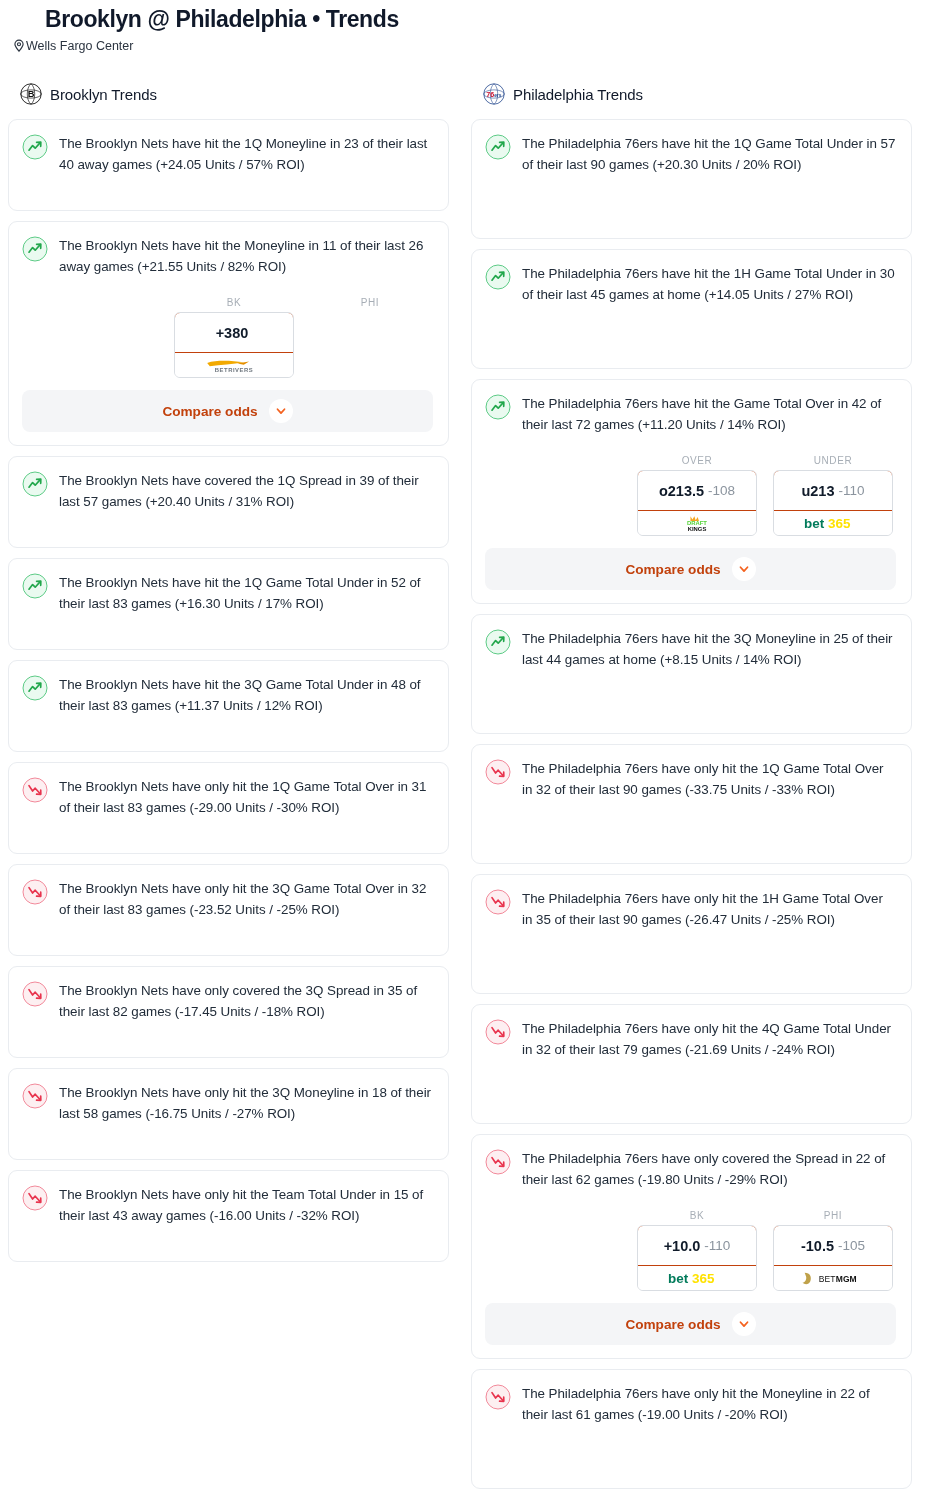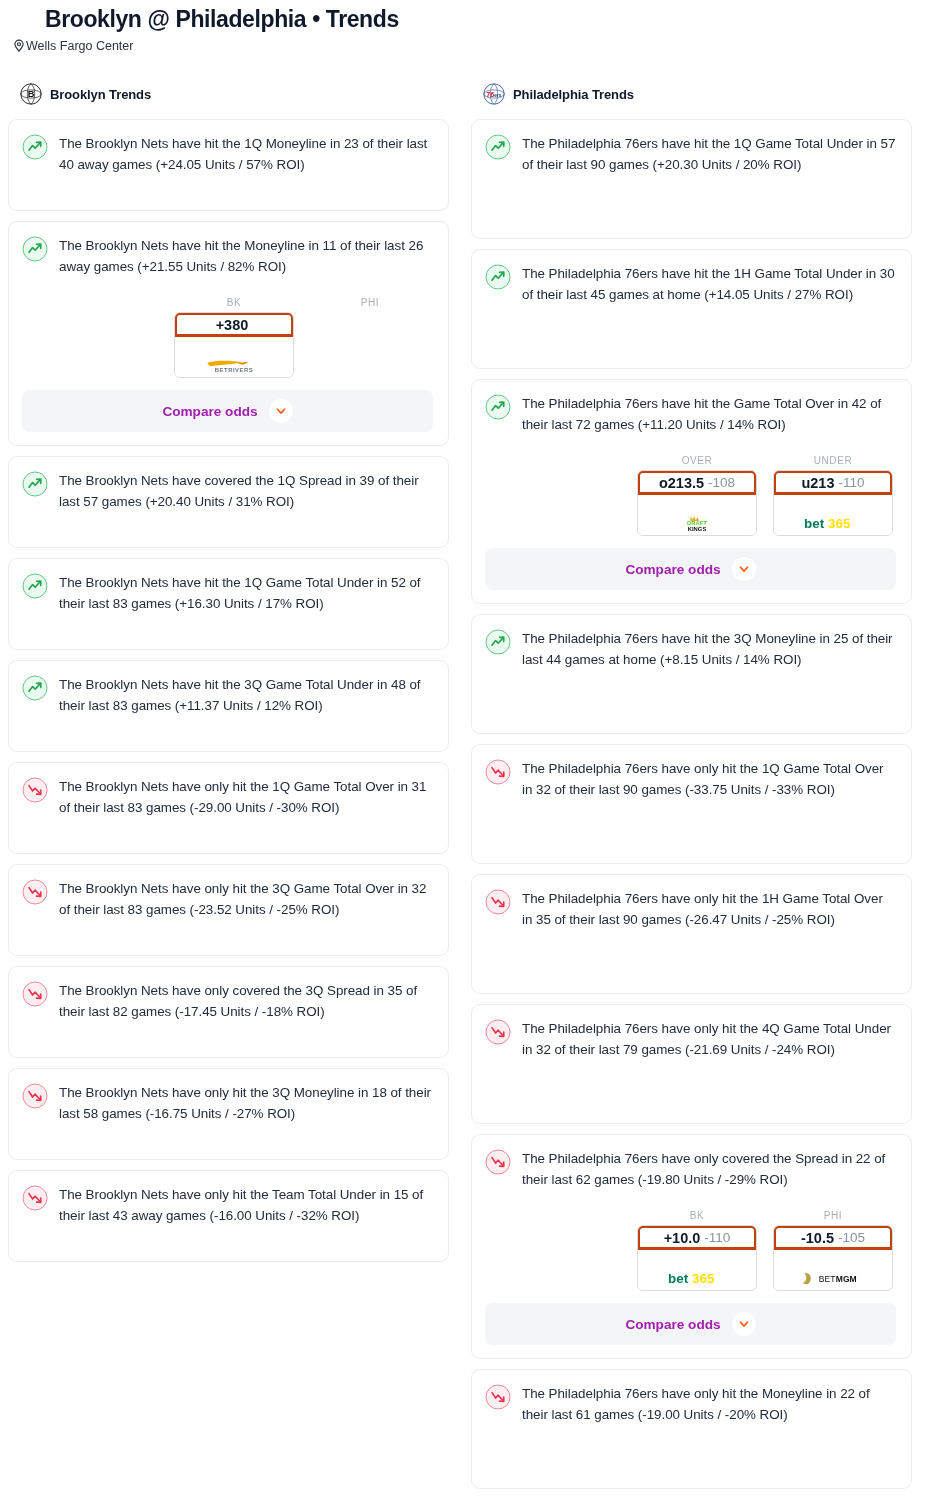--- a/index.html
+++ b/index.html
@@ -41,22 +41,22 @@
   .column { width: 441px; flex: none; }
 
   .col-head {
     display: flex;
     align-items: center;
     gap: 8px;
     padding: 0 4px 0 12px;
     height: 30px;
   }
   .col-head-title {
-    font-size: 13px;
-    font-weight: bold;
+    font-size: 15px;
+    font-weight: normal;
     color: #10192a;
     letter-spacing: -0.1px;
   }
   .team-logo { width: 22px; height: 22px; flex: none; display: block; }
 
   
   .cards { margin-top: 10px; display: flex; flex-direction: column; gap: 10px; align-items: center; }
   .card {
     border: 1px solid #e9ecf0;
     border-radius: 9px;
@@ -92,24 +92,24 @@
     margin-bottom: 4px;
     text-transform: uppercase;
   }
   .odds-box {
     border: 1px solid #d9dde2;
     border-radius: 6px;
     overflow: hidden;
     background: #fff;
   }
   .odds-value {
-    border: 3px solid #c2410c;
+    border: 1px solid #c2410c;
     border-radius: 6px 6px 0 0;
-    margin: -1px -1px 16px -1px;
-    height: 25px;
+    margin: -1px -1px 0 -1px;
+    height: 41px;
     display: flex;
     align-items: center;
     justify-content: center;
     gap: 4px;
     background: #fff;
   }
   .odds-main { font-size: 14.5px; font-weight: bold; color: #101b2a; }
   .odds-juice { font-size: 13.5px; color: #8b949e; }
   .odds-book {
     height: 24px;
@@ -124,21 +124,21 @@
     margin-top: 12px;
     background: #f4f5f7;
     border-radius: 8px;
     height: 42px;
     display: flex;
     align-items: center;
     justify-content: center;
     gap: 11px;
     cursor: pointer;
   }
-  .compare-label { font-size: 13.6px; font-weight: bold; color: #a21caf; }
+  .compare-label { font-size: 13.6px; font-weight: bold; color: #c2410c; }
   .chev-btn {
     width: 24px; height: 24px;
     border-radius: 50%;
     background: #fff;
     display: flex; align-items: center; justify-content: center;
   }
 </style>
 </head>
 <body>
 

